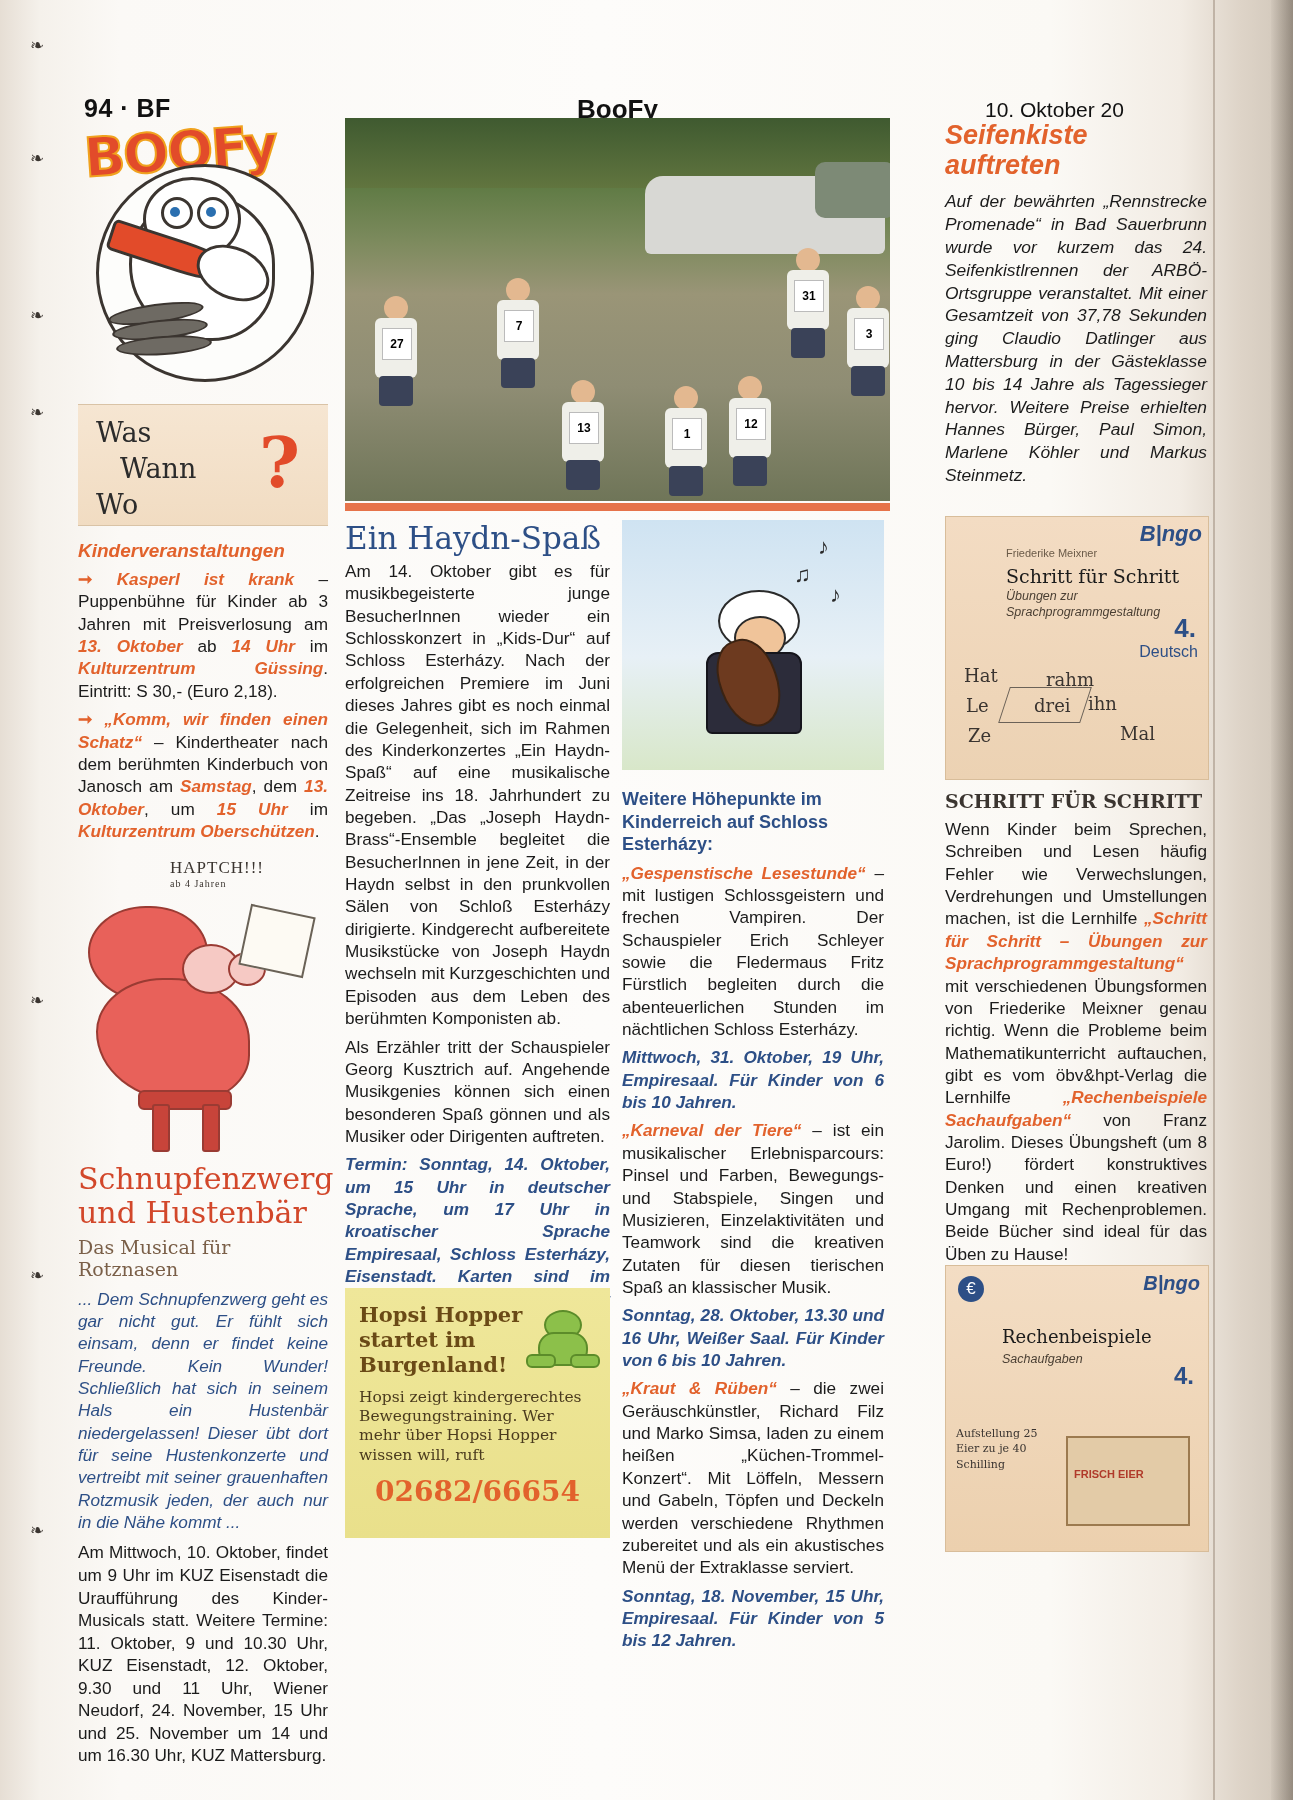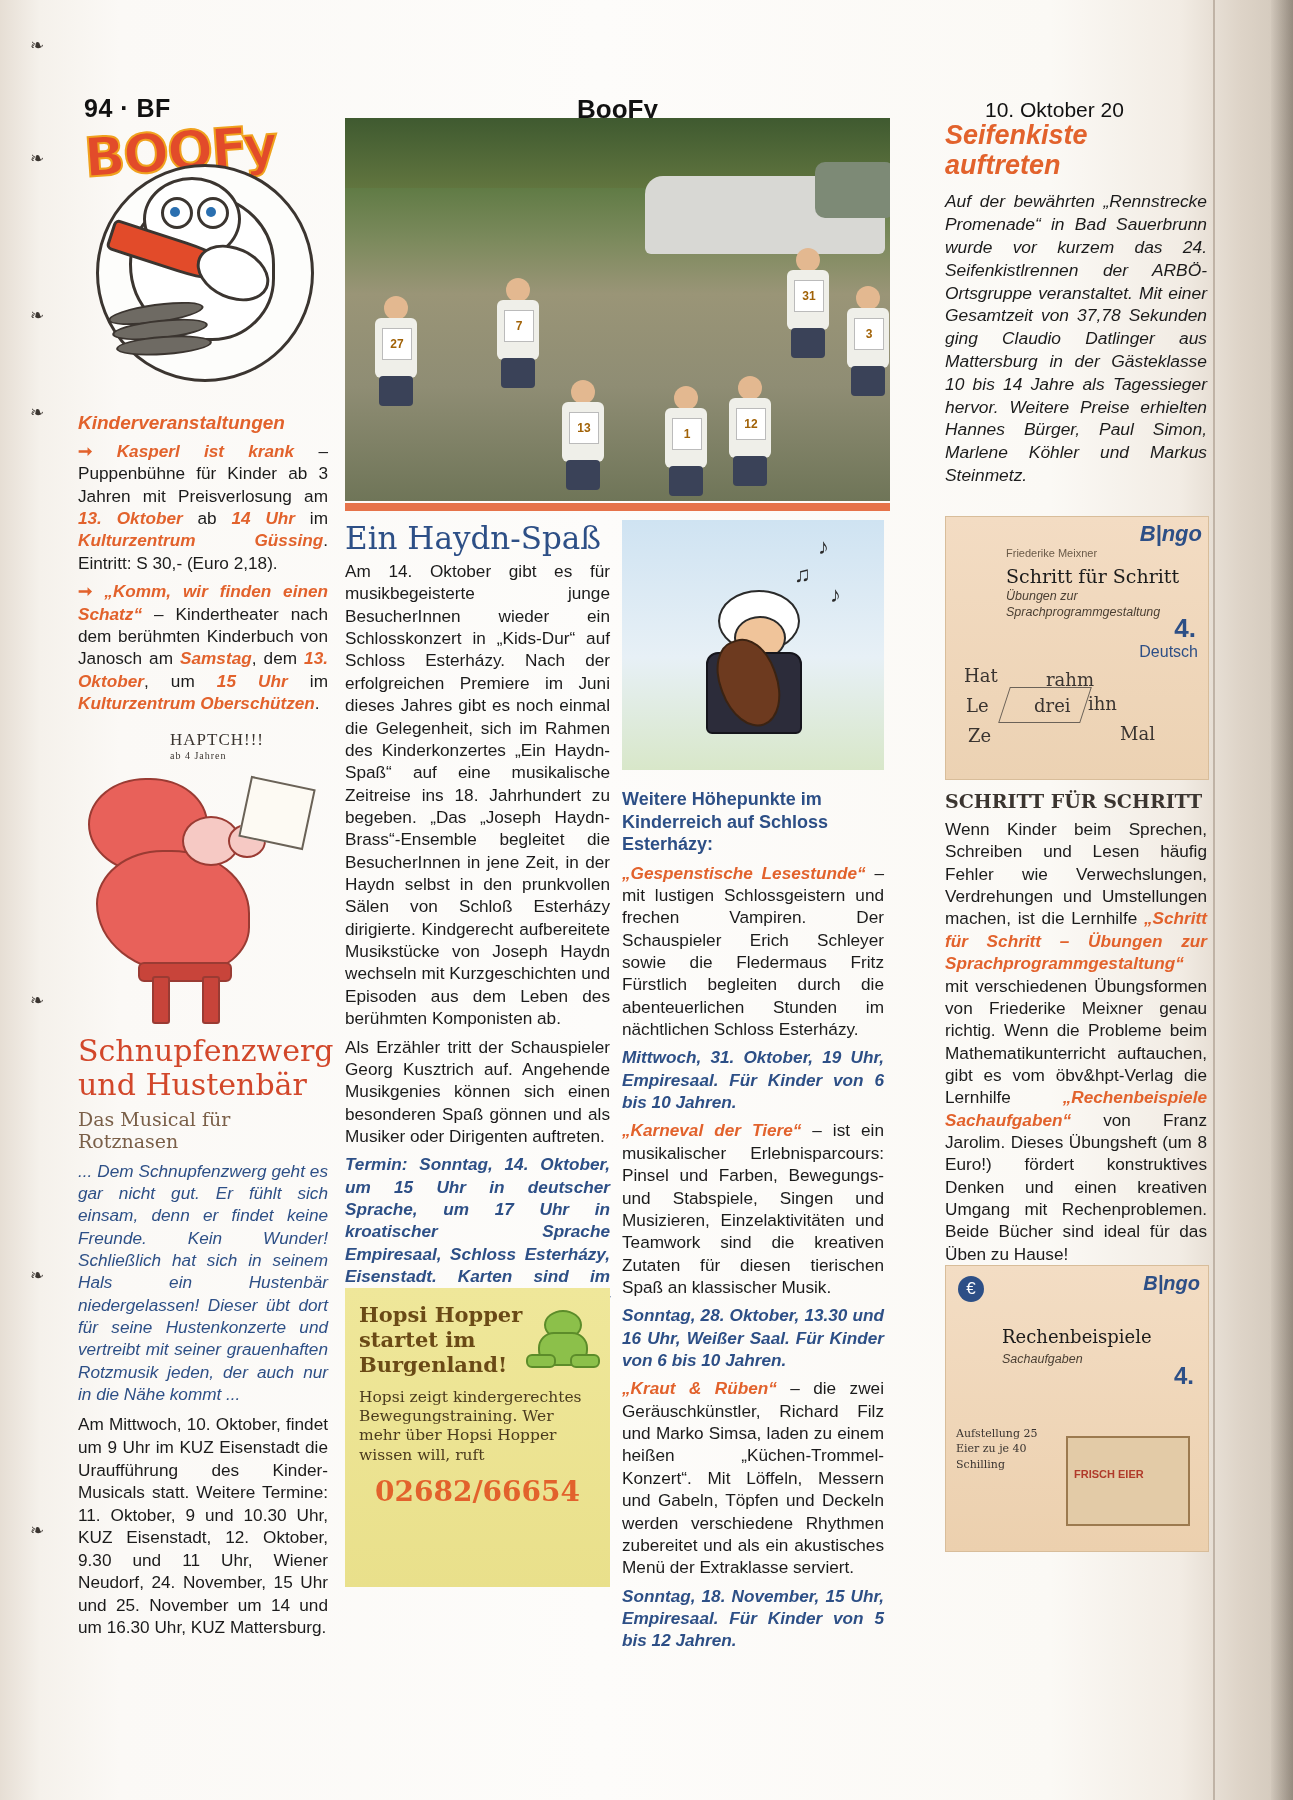--- a/index.html
+++ b/index.html
@@ -81,32 +81,32 @@
     position:absolute;left:345px;top:118px;width:545px;height:383px;
     background:linear-gradient(180deg,#4d6a3c 0%,#607b45 18%,#7c8a5d 32%,#9a9577 46%,#8f8d74 70%,#6f7558 100%);
     overflow:hidden;
   }
   .photo .sky{position:absolute;left:0;top:0;width:100%;height:70px;background:linear-gradient(180deg,#3f5a30,#61753f);}
   .photo .car{position:absolute;left:300px;top:58px;width:240px;height:78px;background:#d8d8d4;border-radius:18px 26px 6px 6px;}
   .photo .car2{position:absolute;left:470px;top:44px;width:80px;height:56px;background:#7d8a76;border-radius:10px;}
   .kid{position:absolute;width:46px;height:112px;}
   .kid .head{position:absolute;left:11px;top:0;width:24px;height:24px;border-radius:50%;background:#e3b890;}
   .kid .torso{position:absolute;left:2px;top:22px;width:42px;height:60px;background:#efefe9;border-radius:6px;}
-  .kid .bib{position:absolute;left:9px;top:32px;width:28px;height:30px;background:#fff;border:1px solid #bbb;color:#a16207;font-size:12px;text-align:center;line-height:30px;font-weight:bold;}
+  .kid .bib{position:absolute;left:9px;top:32px;width:28px;height:30px;background:#fff;border:1px solid #bbb;color:#000000;font-size:12px;text-align:center;line-height:30px;font-weight:bold;}
   .kid .legs{position:absolute;left:6px;top:80px;width:34px;height:30px;background:#3a4258;border-radius:4px;}
   .photo-strip{position:absolute;left:345px;top:503px;width:545px;height:8px;background:#e6734a;}
   .haydn-h{
     position:absolute;left:345px;top:520px;width:270px;
     font-family:"DejaVu Serif", serif;font-size:31px;color:#2d4f86;
   }
   .col-center{position:absolute;left:345px;top:560px;width:265px;}
   .col-center p{font-size:17.2px;line-height:1.3;color:#1b1b1b;text-align:justify;margin:0 0 6px 0;}
   .termin{font-style:italic;font-weight:bold;color:#2d4f86;font-size:17.2px;line-height:1.3;text-align:justify;}
   .hopsi{
-    position:absolute;left:345px;top:1288px;width:265px;height:299px;
+    position:absolute;left:345px;top:1288px;width:265px;height:250px;
     background:linear-gradient(180deg,#efe79a,#e9e08b);
   }
   .hopsi h4{margin:14px 0 0 14px;font-family:"DejaVu Serif", serif;font-size:21px;color:#6a4a16;line-height:1.2;width:180px;}
   .hopsi p{margin:10px 14px 0 14px;font-family:"DejaVu Serif", serif;font-size:15.5px;color:#4b3b1e;line-height:1.25;}
   .hopsi .tel{margin:10px 0 0 0;text-align:center;font-family:"DejaVu Serif", serif;font-size:28px;color:#e2622c;font-weight:bold;}
   .frog{position:absolute;right:14px;top:16px;width:70px;height:84px;}
   .frog b{position:absolute;background:#8cc04a;border:2px solid #5c8c2a;display:block;}
   
   .cart2{
     position:absolute;left:622px;top:520px;width:262px;height:250px;
@@ -196,20 +196,26 @@
         <div class="bird-beak"></div>
         <div class="bird-wing"></div>
       </div>
       <div class="bird-legs">
         <span style="top:0;left:0;transform:rotate(-8deg)"></span>
         <span style="top:16px;left:4px;transform:rotate(-6deg)"></span>
         <span style="top:32px;left:8px;transform:rotate(-4deg)"></span>
       </div>
     </div>
 
+    <div class="wwbox">
+      <div class="w" style="left:18px;top:12px">Was</div>
+      <div class="w" style="left:42px;top:48px">Wann</div>
+      <div class="w" style="left:18px;top:84px">Wo</div>
+      <div class="qm">?</div>
+    </div>
 
     <div class="kv-head">Kinderveranstaltungen</div>
 
     <div class="lead">
       <span class="arrow">➞</span>
       <span class="hl">Kasperl ist krank</span><span> – Puppenbühne für Kinder ab 3 Jahren mit Preisverlosung am </span><span class="hl">13. Oktober</span><span> ab </span><span class="hl">14 Uhr</span><span> im </span><span class="hl">Kulturzentrum Güssing</span><span>. Eintritt: S 30,- (Euro 2,18).</span>
     </div>
 
     <div class="lead">
       <span class="arrow">➞</span>

